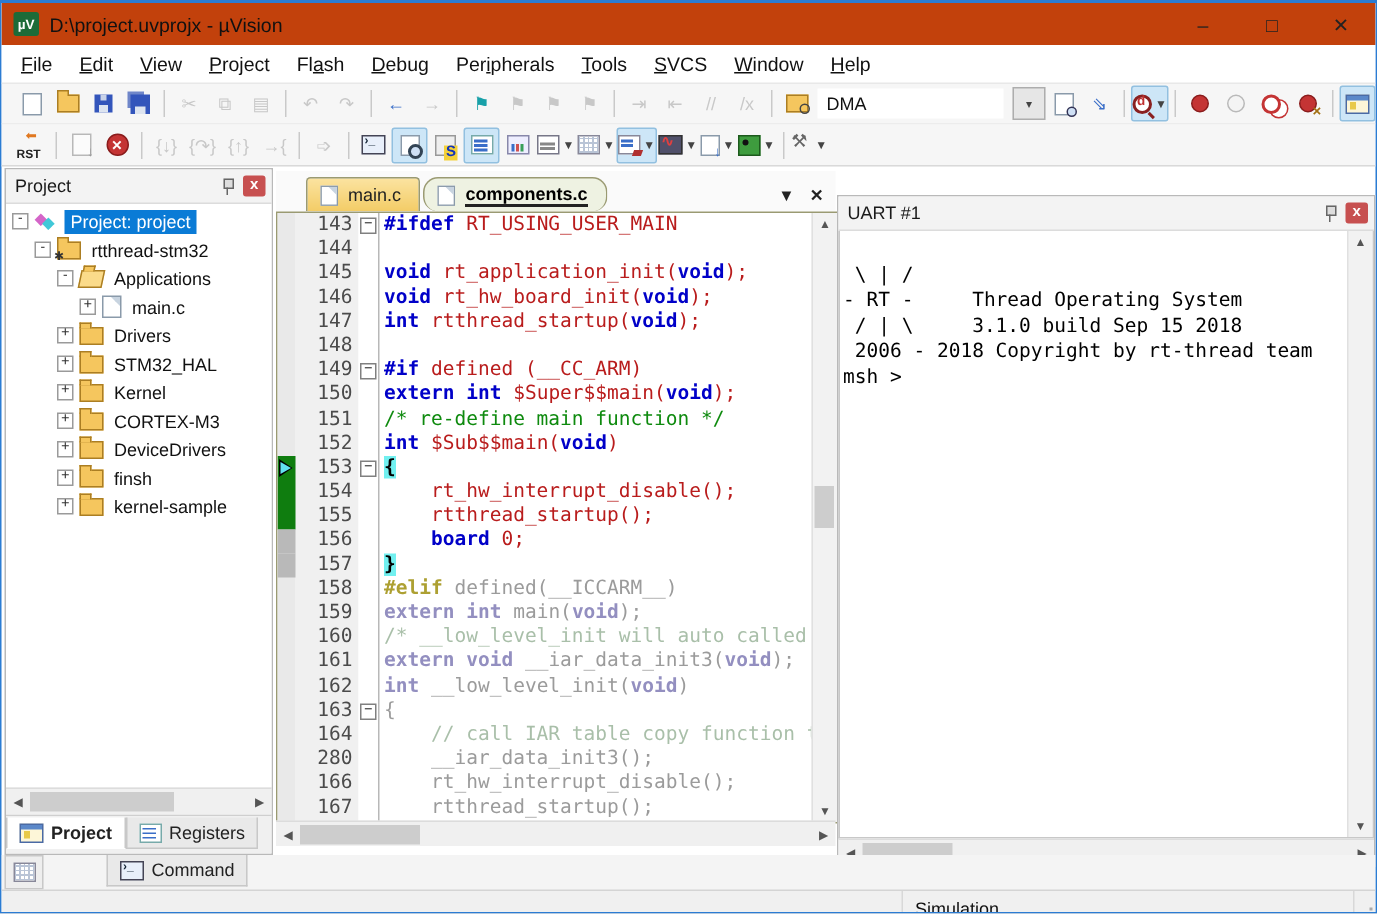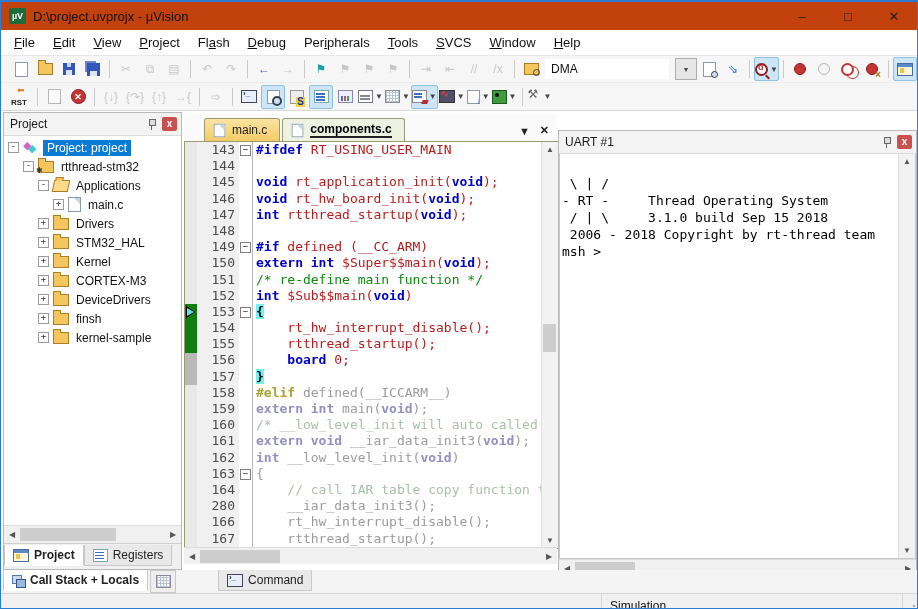--- a/index.html
+++ b/index.html
@@ -129,21 +129,21 @@
   
   #project-tabs{height:24px;background:#f0f0f0;display:flex;align-items:flex-start;padding-top:1px;border-top:1px solid #cfcfcf;}
   .dock-tab{display:flex;align-items:center;gap:5px;font-size:12px;color:#222;padding:3px 8px;border:1px solid #c8c8c8;border-top:none;background:#e9e9e9;}
   .dock-tab.active{background:#fff;font-weight:bold;border-bottom:1px solid #fff;}
 
   
   #editor-panel{left:183px;top:112px;width:373px;height:450px;background:#fff;}
   #editor-tabbar{height:27px;display:flex;align-items:flex-end;background:#fafafa;padding-left:20px;}
   .ed-tab{display:flex;align-items:center;gap:6px;height:22px;padding:0 12px 0 8px;font-size:12px;border:1px solid #9a9a72;border-bottom:none;border-radius:3px 3px 0 0;margin-right:2px;}
   .ed-tab.inactive{background:linear-gradient(#fbe3a0,#f3cc66);color:#222;}
-  .ed-tab.active{background:#eef2e2;font-weight:bold;}
+  .ed-tab.active{background:#eef2e2;font-weight:bold;border-radius:10px;}
   .ed-tab.active .ed-tab-label{border-bottom:2px solid #222;}
   .ed-tab .tr-file{transform:scale(.9);}
   #edtab-icons{margin-left:auto;display:flex;align-items:center;gap:10px;padding:0 8px 4px 0;}
   .edtab-ico{font-size:11px;color:#222;font-weight:bold;}
   #editor-frame{position:absolute;left:0;top:27px;width:373px;height:406px;border:1px solid #9a9a72;background:#fff;display:flex;overflow:hidden;}
   #code-margin{width:12px;background:#e9e9e9;flex:none;position:relative;}
   #code-gutter{width:38px;background:#f0f0f0;flex:none;text-align:right;padding-right:4px;}
   #code-fold{width:13px;flex:none;border-right:1px solid #b8b8b8;position:relative;background:#fff;}
   #code-text{flex:1;overflow:hidden;padding-left:3px;}
   .code-line,.gut-line,.fold-line{height:16.2px;line-height:16.2px;font-family:"DejaVu Sans Mono","Liberation Mono",monospace;font-size:13px;white-space:pre;}
@@ -613,24 +613,20 @@
       </div>
     </div>
     <div class="hscroll" id="uart-hscroll">
       <span class="hs-arrow">◀</span>
       <span class="hs-thumb" style="width:60px"></span>
       <span class="hs-arrow" style="margin-left:auto">▶</span>
     </div>
   </div>
 
   <div class="abs" id="bottom-dock">
-    <div class="dock-tab active">
-      <span class="cs-icon"></span>
-      <span>Call Stack + Locals</span>
-    </div>
     <div class="mem-btn">
       <span class="ti ti-memgrid"></span>
     </div>
     <div class="dock-tab" id="cmd-tab">
       <span class="ti ti-term"></span>
       <span>Command</span>
     </div>
   </div>
 
   <div class="abs" id="status-bar">

